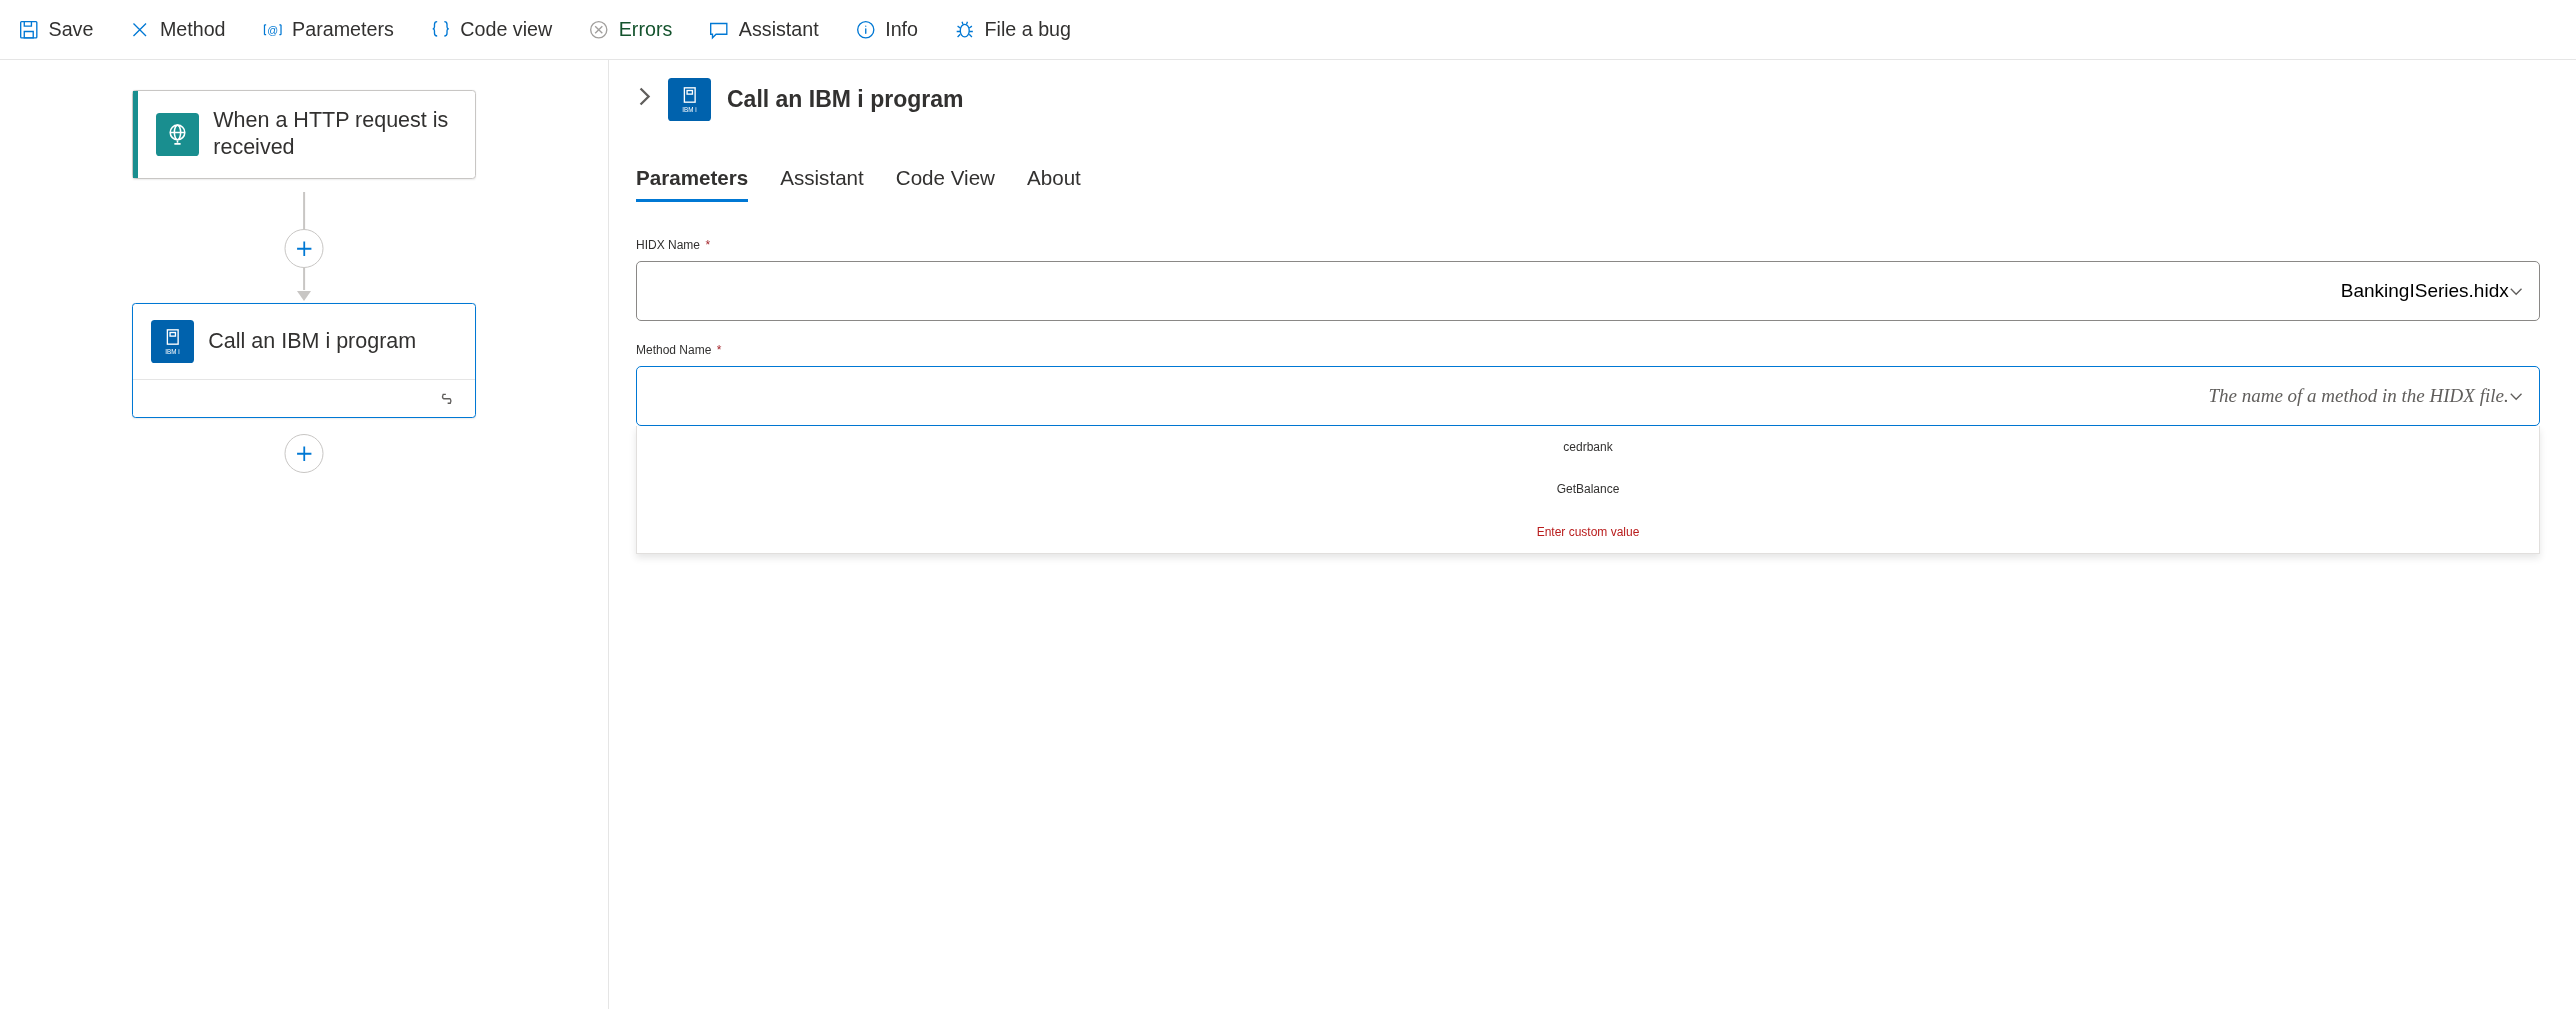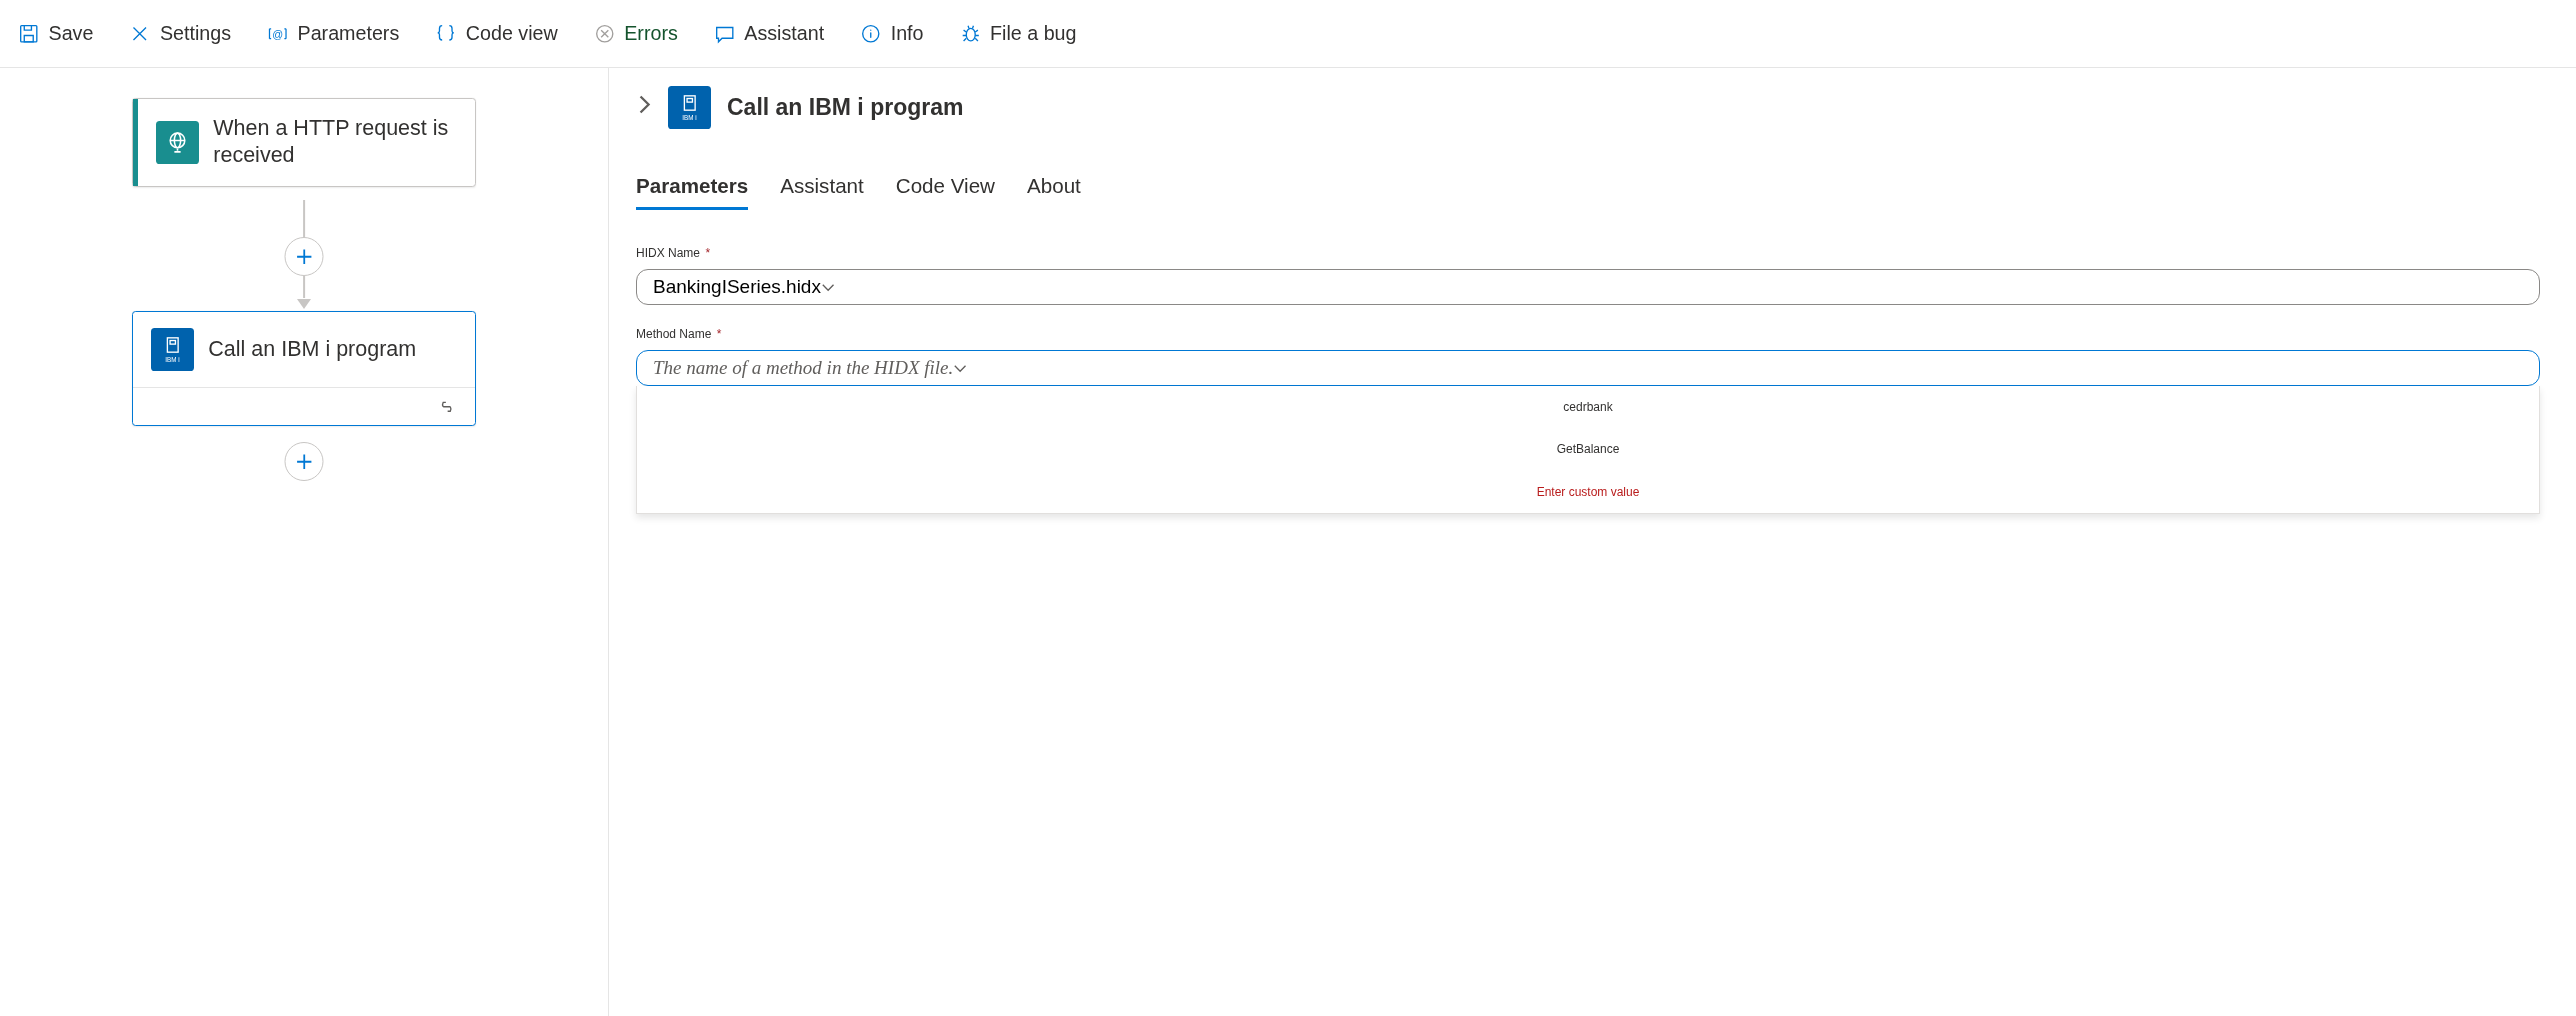--- a/index.html
+++ b/index.html
@@ -16,21 +16,21 @@
       position: relative;
     }
     
     
     .toolbar {
       display: flex;
       align-items: center;
       padding: 10.7px 18px;
       gap: 36px;
       border-bottom: 0.9px solid #e5e5e5;
-      height: 68px;
+      height: 60px;
     }
     
     .toolbar-item {
       display: flex;
       align-items: center;
       gap: 9px;
       font-size: 19.7px;
       color: #323130;
       cursor: pointer;
     }
@@ -236,26 +236,26 @@
       margin-bottom: 9px;
     }
     
     .field-label .required {
       color: #a4262c;
       margin-left: 5.4px;
     }
     
     .select-field {
       width: 100%;
-      padding: 6px 16px;
+      padding: 18px 16px;
       border: 0.9px solid #8a8886;
-      border-radius: 12px;
+      border-radius: 5px;
       background: white;
       display: flex;
-      justify-content: flex-start;
+      justify-content: flex-end;
       align-items: center;
       font-size: 19px;
       cursor: pointer;
     }
     
     .select-field.focused {
       border: 1.8px solid #0078d4;
     }
     
     .select-field .placeholder {
@@ -307,21 +307,21 @@
     </span>
     <span>Save</span>
   </div>
 
   <div class="toolbar-item">
     <span class="toolbar-icon">
       <svg width="21.5" height="21.5" viewBox="0 0 24 24" fill="none" stroke="currentColor" stroke-width="1.5">
         <path d="M5 5l14 14M19 5L5 19"></path>
       </svg>
     </span>
-    <span>Settings</span>
+    <span>Method</span>
   </div>
 
   <div class="toolbar-item">
     <span class="toolbar-icon">
       <svg width="23" height="21.5" viewBox="0 0 26 24" fill="none" stroke="currentColor" stroke-width="1.5" style="font-size:22px">
         <path d="M3 6v12M3 6h2M3 18h2"></path>
         <path d="M23 6v12M23 6h-2M23 18h-2"></path>
         <text x="13" y="17" font-size="13" text-anchor="middle" fill="currentColor" stroke="none">@</text>
       </svg>
     </span>

